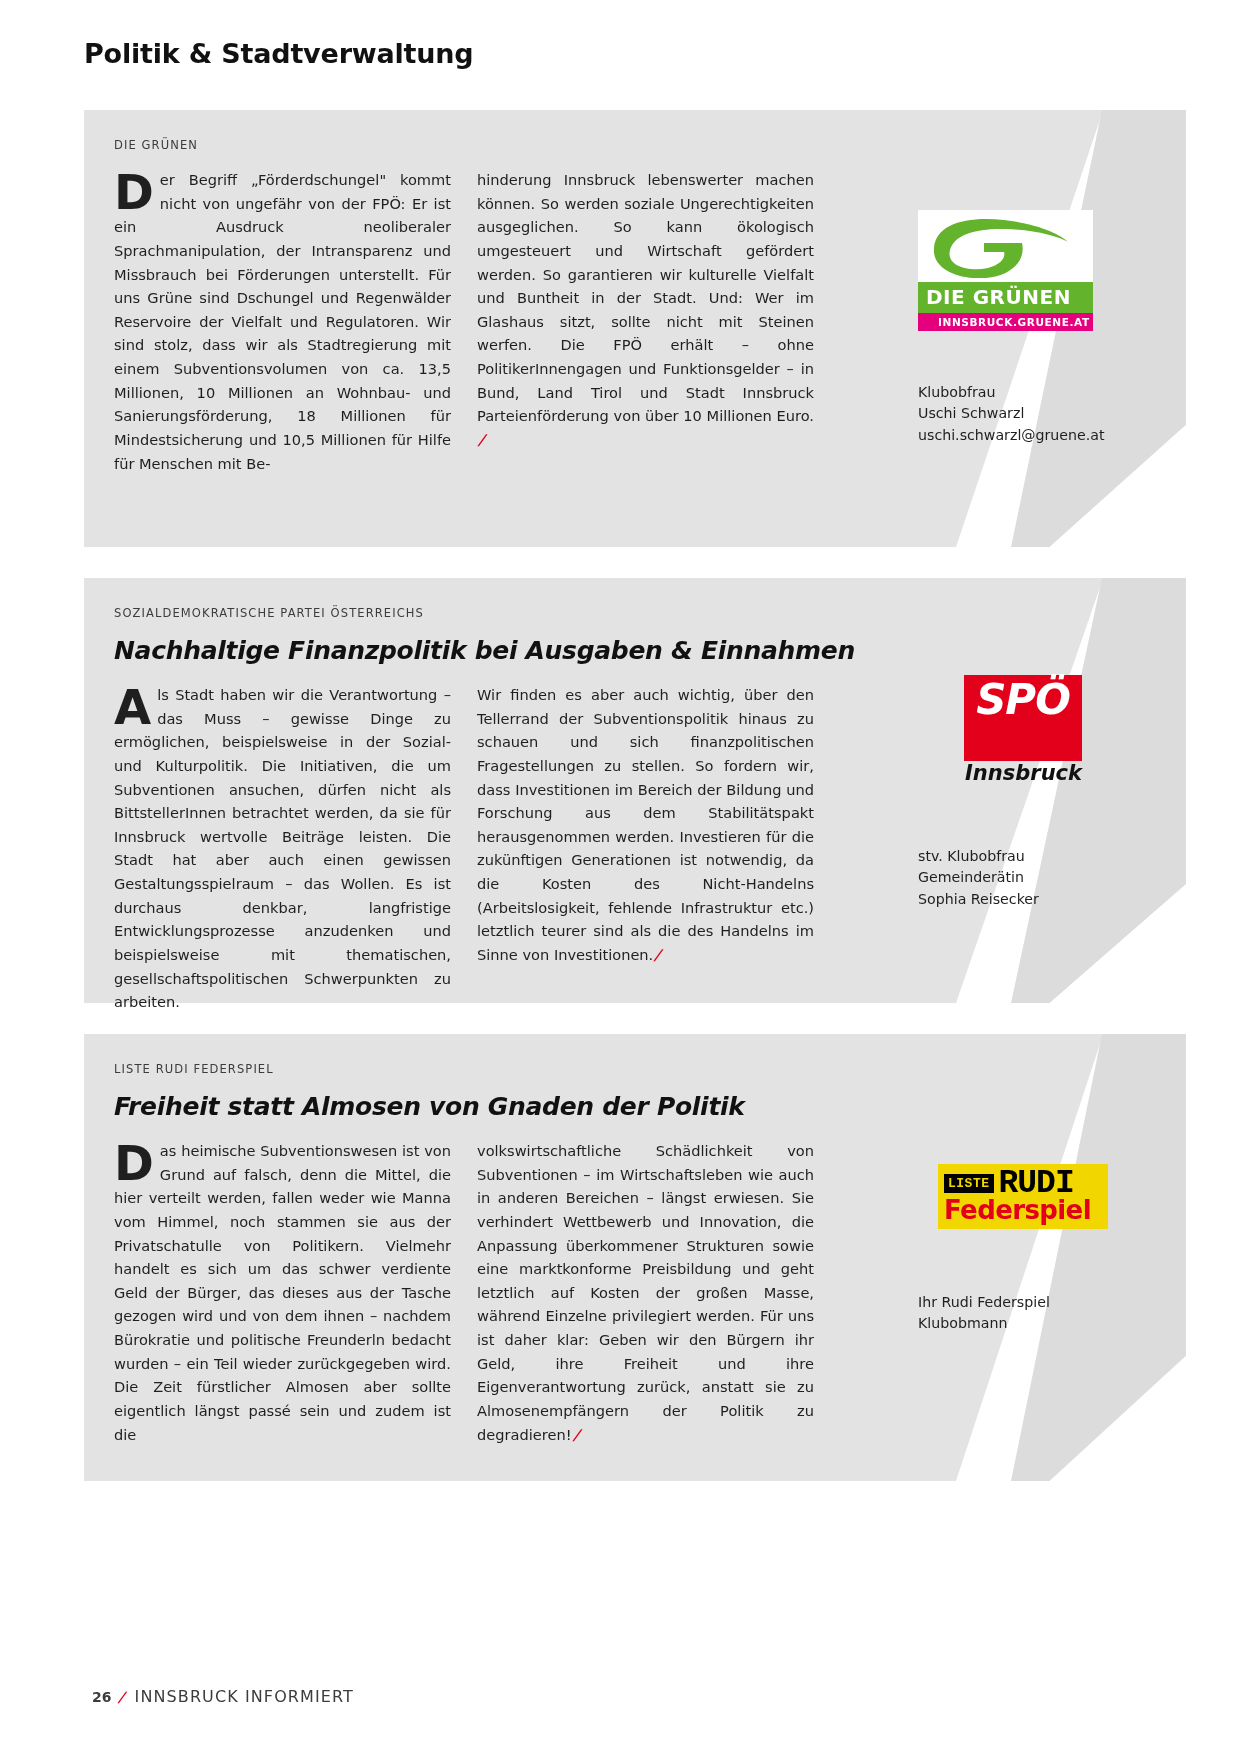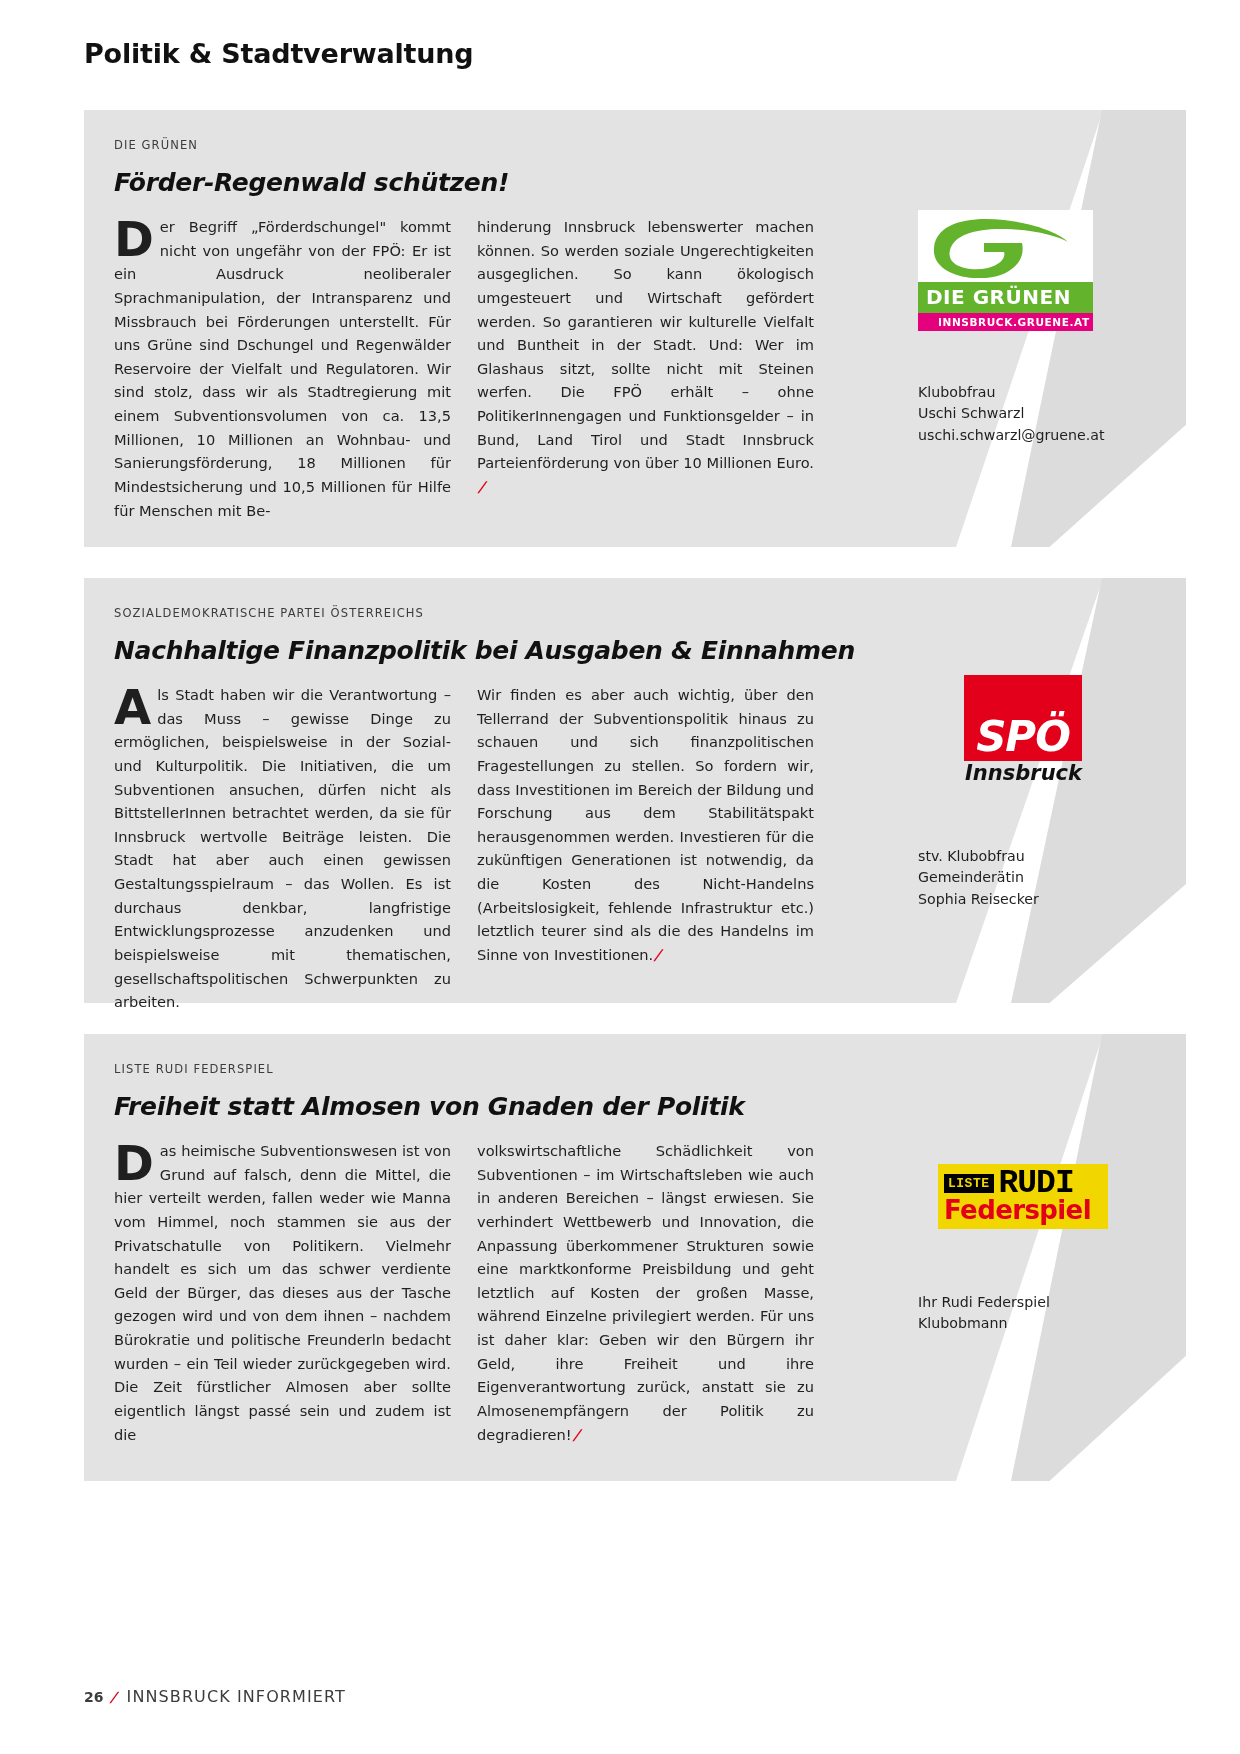--- a/index.html
+++ b/index.html
@@ -127,21 +127,21 @@
     font-size:10.5px; letter-spacing:0.6px;
     padding:3px 6px 3px 20px;
   }
 
   .logo-spo {
     position:absolute; z-index:5;
     width:118px;
   }
   .logo-spo .sq {
     width:118px; height:86px; background:#e3001b;
-    display:flex; align-items:flex-end; justify-content:center;
+    display:flex; align-items:flex-start; justify-content:center;
   }
   .logo-spo .sq span {
     color:#ffffff; font-weight:bold; font-style:italic;
     font-size:42px; letter-spacing:-1px;
     font-family:"DejaVu Sans", sans-serif;
   }
   .logo-spo .ibk {
     text-align:right;
     font-weight:bold; font-style:italic; font-size:21px; color:#111;
     font-family:"DejaVu Sans", sans-serif;
@@ -167,21 +167,21 @@
     color:#e2001a; font-weight:bold; font-size:26px; line-height:1;
     letter-spacing:-0.6px; margin-top:-2px;
   }
 
   
   .footer {
     position:absolute; left:84px; bottom:48px;
     display:flex; align-items:center; gap:9px;
   }
   .footer .pagenum {
-    font-size:14px; font-weight:bold; color:#3c3c3c;
+    font-size:14px; font-weight:bold; color:#3c3c3c;margin-left:8px;
   }
   .footer .slash {
     color:#e2001a; font-weight:bold; font-style:italic; font-size:14px;
     transform:skewX(-12deg);
   }
   .footer .ftext {
     font-size:16px; letter-spacing:1.1px; color:#3c3c3c;
     text-transform:uppercase;
   }
 </style>
@@ -190,21 +190,20 @@
 
 <div class="page">
 
   <div class="page-title">Politik &amp; Stadtverwaltung</div>
 
   <div class="block" style="top:110px; height:437px;">
     <div class="white-wedge"></div>
     <div class="grey-wedge"></div>
     <div class="inner">
       <div class="kicker">DIE GRÜNEN</div>
-      <div class="headline">Förder-Regenwald schützen!</div>
       <div class="cols">
         <div class="col">
           <p class="dropcap">Der Begriff „Förderdschungel" kommt nicht von ungefähr von der FPÖ: Er ist ein Ausdruck neoliberaler Sprachmanipulation, der Intransparenz und Missbrauch bei Förderungen unterstellt.
 Für uns Grüne sind Dschungel und Regenwälder Reservoire der Vielfalt und Regulatoren. Wir sind stolz, dass wir als Stadtregierung mit einem Subventionsvolumen von ca. 13,5 Millionen, 10 Millionen an Wohnbau- und Sanierungsförderung, 18 Millionen für Mindestsicherung und 10,5 Millionen für Hilfe für Menschen mit Be-</p>
         </div>
         <div class="col">
           <p><span>hinderung Innsbruck lebenswerter machen können. So werden soziale Ungerechtigkeiten ausgeglichen. So kann ökologisch umgesteuert und Wirtschaft gefördert werden. So garantieren wir kulturelle Vielfalt und Buntheit in der Stadt.
 Und: Wer im Glashaus sitzt, sollte nicht mit Steinen werfen. Die FPÖ erhält – ohne PolitikerInnengagen und Funktionsgelder – in Bund, Land Tirol und Stadt Innsbruck Parteienförderung von über 10 Millionen Euro.</span><span class="endmark">/</span></p>
         </div>
       </div>

